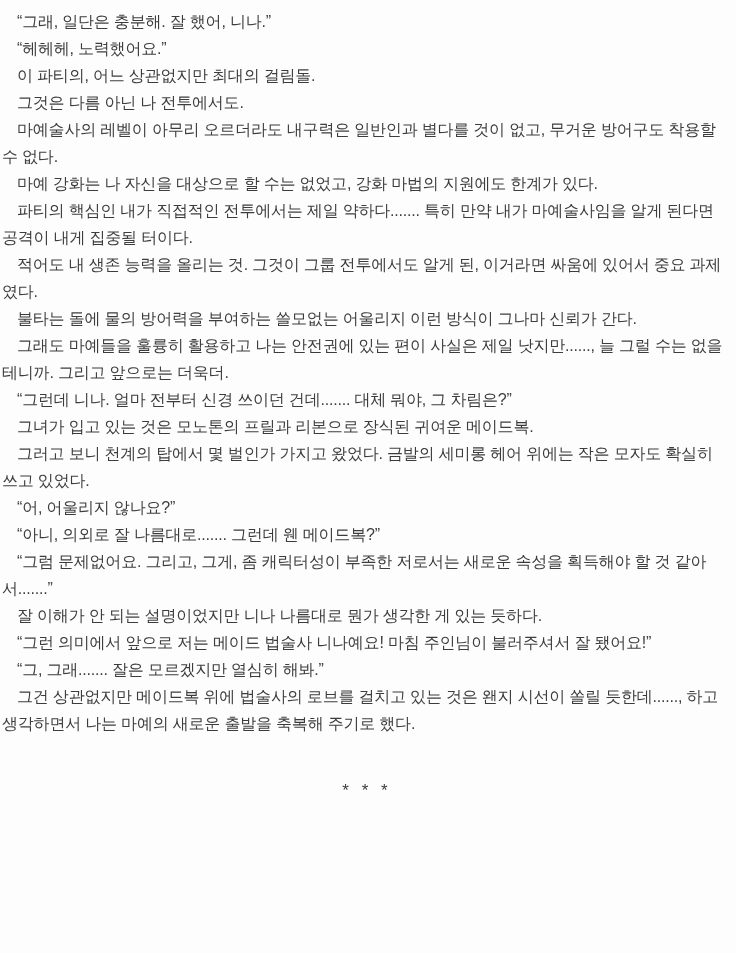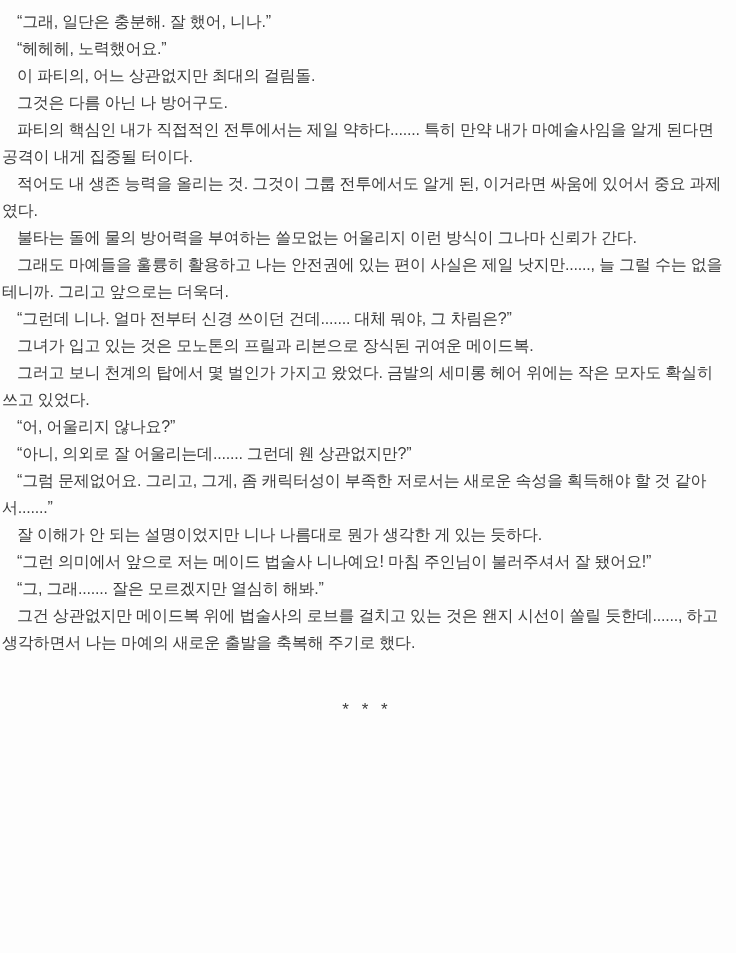--- a/index.html
+++ b/index.html
@@ -37,29 +37,31 @@
     color: #3c3c3c;
   }
 </style>
 </head>
 <body>
 
 <main class="page">
   <p>“그래, 일단은 충분해. 잘 했어, 니나.”</p>
   <p>“헤헤헤, 노력했어요.”</p>
   <p>이 파티의, 어느 상관없지만 최대의 걸림돌.</p>
-  <p>그것은 다름 아닌 나 방어구도.</p>
+  <p>그것은 다름 아닌 나 전투에서도.</p>
+  <p>마예술사의 레벨이 아무리 오르더라도 내구력은 일반인과 별다를 것이 없고, 무거운 방어구도 착용할 수 없다.</p>
+  <p>마예 강화는 나 자신을 대상으로 할 수는 없었고, 강화 마법의 지원에도 한계가 있다.</p>
   <p>파티의 핵심인 내가 직접적인 전투에서는 제일 약하다....... 특히 만약 내가 마예술사임을 알게 된다면 공격이 내게 집중될 터이다.</p>
   <p>적어도 내 생존 능력을 올리는 것. 그것이 그룹 전투에서도 알게 된, 이거라면 싸움에 있어서 중요 과제였다.</p>
   <p>불타는 돌에 물의 방어력을 부여하는 쓸모없는 어울리지 이런 방식이 그나마 신뢰가 간다.</p>
   <p>그래도 마예들을 훌륭히 활용하고 나는 안전권에 있는 편이 사실은 제일 낫지만......, 늘 그럴 수는 없을 테니까. 그리고 앞으로는 더욱더.</p>
   <p>“그런데 니나. 얼마 전부터 신경 쓰이던 건데....... 대체 뭐야, 그 차림은?”</p>
   <p>그녀가 입고 있는 것은 모노톤의 프릴과 리본으로 장식된 귀여운 메이드복.</p>
   <p>그러고 보니 천계의 탑에서 몇 벌인가 가지고 왔었다. 금발의 세미롱 헤어 위에는 작은 모자도 확실히 쓰고 있었다.</p>
   <p>“어, 어울리지 않나요?”</p>
-  <p>“아니, 의외로 잘 어울리는데....... 그런데 웬 상관없지만?”</p>
+  <p>“아니, 의외로 잘 나름대로....... 그런데 웬 메이드복?”</p>
   <p>“그럼 문제없어요. 그리고, 그게, 좀 캐릭터성이 부족한 저로서는 새로운 속성을 획득해야 할 것 같아서.......”</p>
   <p>잘 이해가 안 되는 설명이었지만 니나 나름대로 뭔가 생각한 게 있는 듯하다.</p>
   <p>“그런 의미에서 앞으로 저는 메이드 법술사 니나예요! 마침 주인님이 불러주셔서 잘 됐어요!”</p>
   <p>“그, 그래....... 잘은 모르겠지만 열심히 해봐.”</p>
   <p>그건 상관없지만 메이드복 위에 법술사의 로브를 걸치고 있는 것은 왠지 시선이 쏠릴 듯한데......, 하고 생각하면서 나는 마예의 새로운 출발을 축복해 주기로 했다.</p>
   <div class="separator">* * *</div>
 </main>
 
 </body></html>

